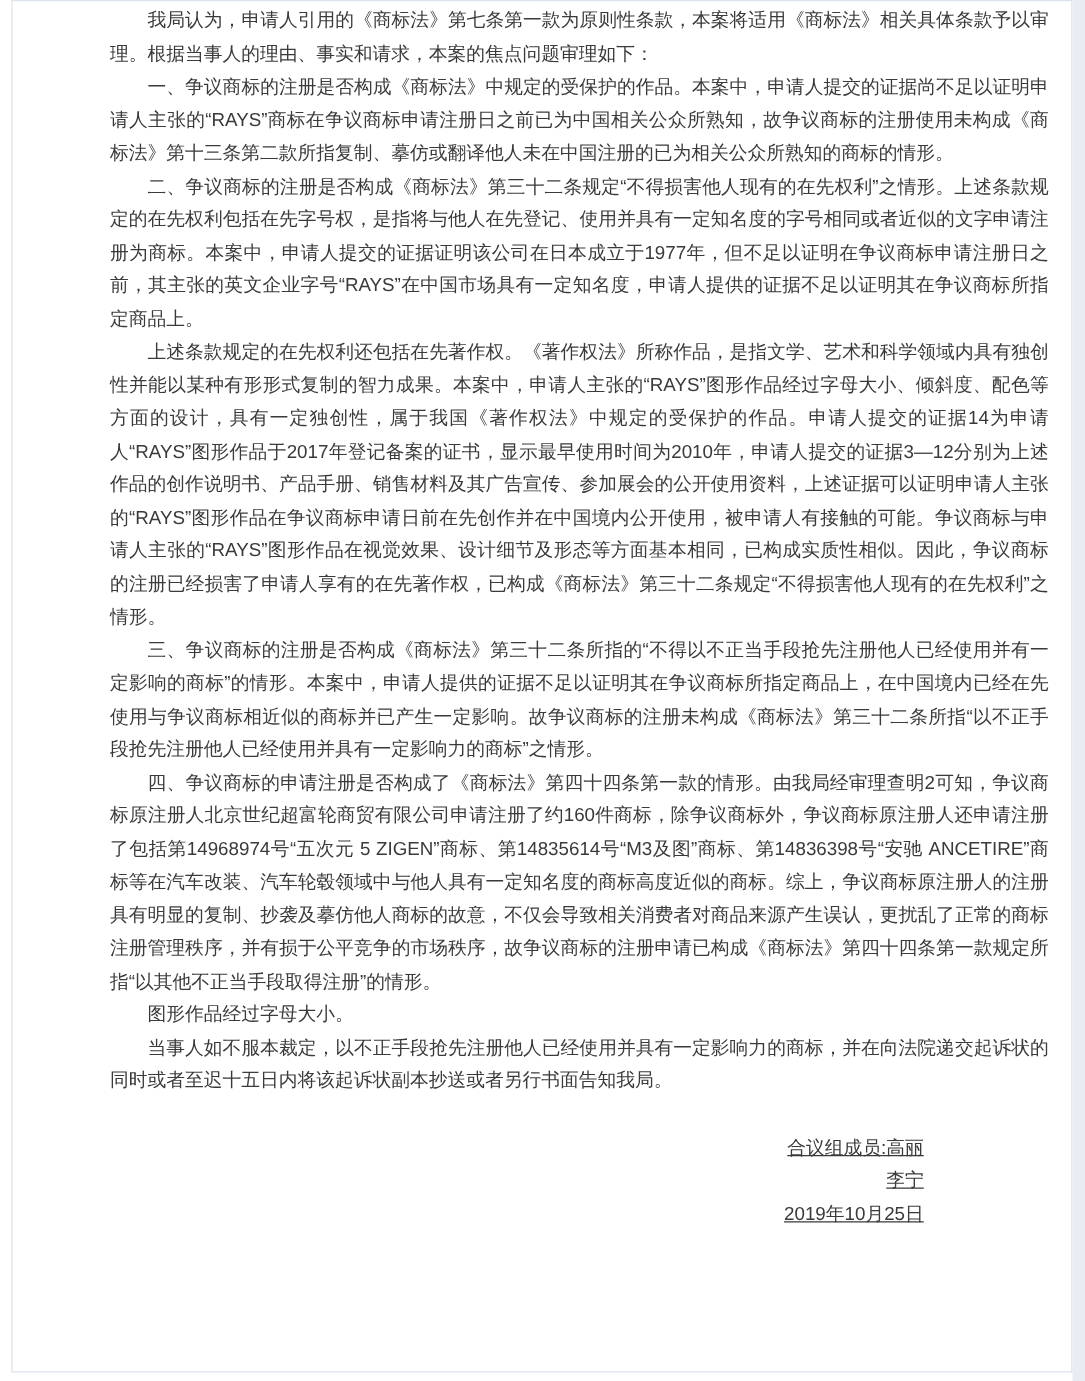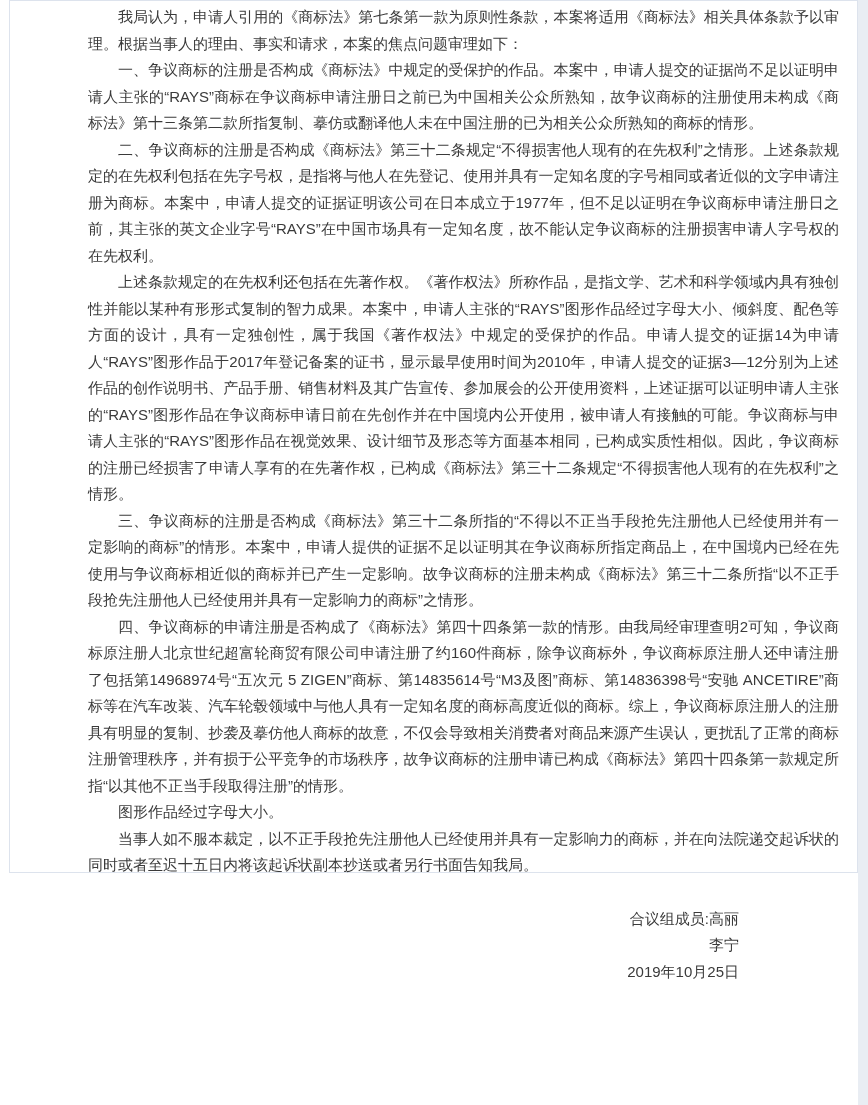--- a/index.html
+++ b/index.html
@@ -20,21 +20,21 @@
     right: 0;
     width: 10px;
     height: 1105px;
     background: #e9edf3;
   }
   .page {
     position: absolute;
     top: 0;
     left: 9px;
     width: 849px;
-    height: 873px;
+    height: 1098px;
     box-sizing: border-box;
     background: #ffffff;
     border: 1px solid #dde3ed;
   }
   .body-text {
     box-sizing: border-box;
     width: 100%;
     padding: 3px 18px 0 78px;
     font-size: 15px;
     line-height: 26.5px;
@@ -46,32 +46,33 @@
     padding: 0;
     text-indent: 2em;
   }
   .signature {
     margin-top: 27px;
     padding-right: 100px;
     text-align: right;
   }
   .signature div {
     line-height: 26.5px;
+    text-decoration: underline;
   }
 </style>
 </head>
 <body>
 
 <div class="right-gutter"></div>
 
 <div class="page">
   <div class="body-text">
     <p>我局认为，申请人引用的《商标法》第七条第一款为原则性条款，本案将适用《商标法》相关具体条款予以审理。根据当事人的理由、事实和请求，本案的焦点问题审理如下：</p>
     <p>一、争议商标的注册是否构成《商标法》中规定的受保护的作品。本案中，申请人提交的证据尚不足以证明申请人主张的“RAYS”商标在争议商标申请注册日之前已为中国相关公众所熟知，故争议商标的注册使用未构成《商标法》第十三条第二款所指复制、摹仿或翻译他人未在中国注册的已为相关公众所熟知的商标的情形。</p>
-    <p>二、争议商标的注册是否构成《商标法》第三十二条规定“不得损害他人现有的在先权利”之情形。上述条款规定的在先权利包括在先字号权，是指将与他人在先登记、使用并具有一定知名度的字号相同或者近似的文字申请注册为商标。本案中，申请人提交的证据证明该公司在日本成立于1977年，但不足以证明在争议商标申请注册日之前，其主张的英文企业字号“RAYS”在中国市场具有一定知名度，故不能认定争议商标的注册损害申请人字号权的在先权利。</p>
+    <p>二、争议商标的注册是否构成《商标法》第三十二条规定“不得损害他人现有的在先权利”之情形。上述条款规定的在先权利包括在先字号权，是指将与他人在先登记、使用并具有一定知名度的字号相同或者近似的文字申请注册为商标。本案中，申请人提交的证据证明该公司在日本成立于1977年，但不足以证明在争议商标申请注册日之前，其主张的英文企业字号“RAYS”在中国市场具有一定知名度，申请人提供的证据不足以证明其在争议商标所指定商品上。</p>
     <p>上述条款规定的在先权利还包括在先著作权。《著作权法》所称作品，是指文学、艺术和科学领域内具有独创性并能以某种有形形式复制的智力成果。本案中，申请人主张的“RAYS”图形作品经过字母大小、倾斜度、配色等方面的设计，具有一定独创性，属于我国《著作权法》中规定的受保护的作品。申请人提交的证据14为申请人“RAYS”图形作品于2017年登记备案的证书，显示最早使用时间为2010年，申请人提交的证据3—12分别为上述作品的创作说明书、产品手册、销售材料及其广告宣传、参加展会的公开使用资料，上述证据可以证明申请人主张的“RAYS”图形作品在争议商标申请日前在先创作并在中国境内公开使用，被申请人有接触的可能。争议商标与申请人主张的“RAYS”图形作品在视觉效果、设计细节及形态等方面基本相同，已构成实质性相似。因此，争议商标的注册已经损害了申请人享有的在先著作权，已构成《商标法》第三十二条规定“不得损害他人现有的在先权利”之情形。</p>
     <p>三、争议商标的注册是否构成《商标法》第三十二条所指的“不得以不正当手段抢先注册他人已经使用并有一定影响的商标”的情形。本案中，申请人提供的证据不足以证明其在争议商标所指定商品上，在中国境内已经在先使用与争议商标相近似的商标并已产生一定影响。故争议商标的注册未构成《商标法》第三十二条所指“以不正手段抢先注册他人已经使用并具有一定影响力的商标”之情形。</p>
     <p>四、争议商标的申请注册是否构成了《商标法》第四十四条第一款的情形。由我局经审理查明2可知，争议商标原注册人北京世纪超富轮商贸有限公司申请注册了约160件商标，除争议商标外，争议商标原注册人还申请注册了包括第14968974号“五次元 5 ZIGEN”商标、第14835614号“M3及图”商标、第14836398号“安驰 ANCETIRE”商标等在汽车改装、汽车轮毂领域中与他人具有一定知名度的商标高度近似的商标。综上，争议商标原注册人的注册具有明显的复制、抄袭及摹仿他人商标的故意，不仅会导致相关消费者对商品来源产生误认，更扰乱了正常的商标注册管理秩序，并有损于公平竞争的市场秩序，故争议商标的注册申请已构成《商标法》第四十四条第一款规定所指“以其他不正当手段取得注册”的情形。</p>
     <p>图形作品经过字母大小。</p>
     <p>当事人如不服本裁定，以不正手段抢先注册他人已经使用并具有一定影响力的商标，并在向法院递交起诉状的同时或者至迟十五日内将该起诉状副本抄送或者另行书面告知我局。</p>
 
     <div class="signature">
       <div>合议组成员:高丽</div>
       <div>李宁</div>
       <div>2019年10月25日</div>

